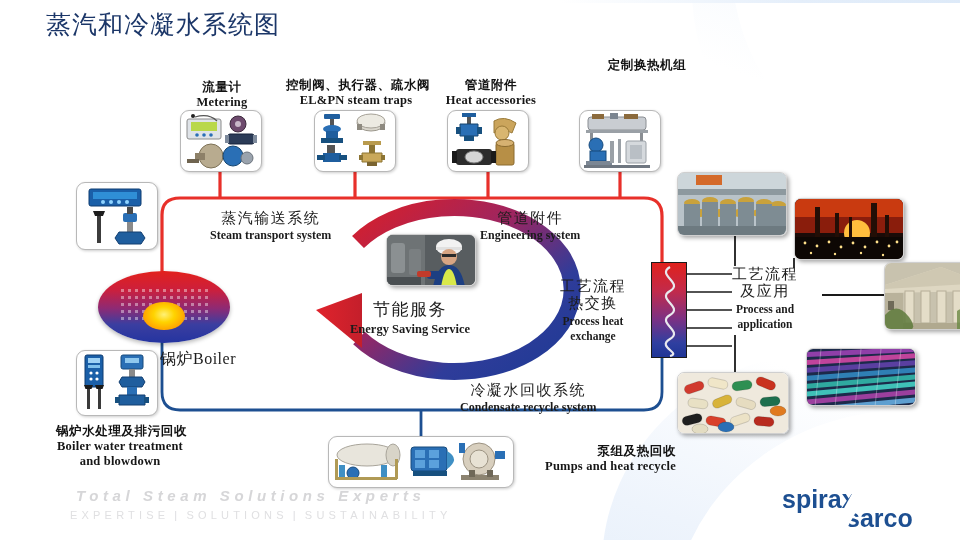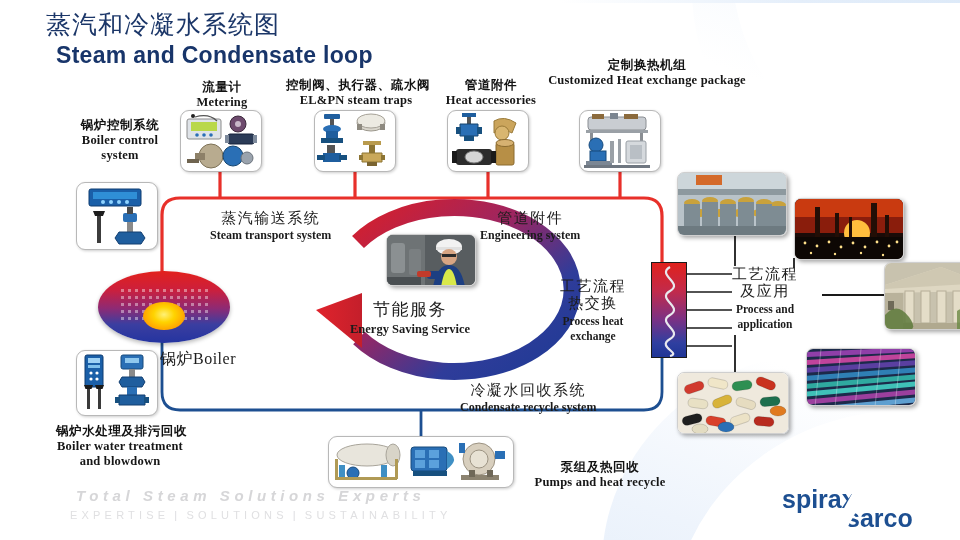--- a/index.html
+++ b/index.html
@@ -144,21 +144,20 @@
 
 <div id="stage">
 
   <div class="bg-swoosh bg-sw-1"></div>
   <div class="bg-swoosh bg-sw-2"></div>
   <div class="bg-swoosh bg-sw-3"></div>
   <div class="bg-swoosh bg-sw-4"></div>
   <div class="bg-swoosh bg-topline"></div>
 
   <div class="title-cn">蒸汽和冷凝水系统图</div>
-  <div class="title-en">Steam and Condensate loop</div>
 
   <svg width="960" height="540" style="position:absolute;left:0;top:0;pointer-events:none">
     <defs>
       <linearGradient id="loopGrad" x1="0%" y1="0%" x2="100%" y2="100%">
         <stop offset="0%" stop-color="#d81f2a"></stop>
         <stop offset="38%" stop-color="#9e2560"></stop>
         <stop offset="70%" stop-color="#2f3c9a"></stop>
         <stop offset="100%" stop-color="#1d3a94"></stop>
       </linearGradient>
       <linearGradient id="arrowGrad" x1="0%" y1="0%" x2="100%" y2="0%">
@@ -203,25 +202,20 @@
   <div class="loop-lbl" style="left:128px; top:350px; text-align:right;">
     <span class="cn" style="font-size:16px;letter-spacing:0.5px">锅炉Boiler</span>
   </div>
 
   <div class="hx" style="left:619px; top:262px; width:36px; height:96px;">
     <svg width="36" height="96" style="position:absolute;left:0;top:0">
       <path d="M 18,4 C 4,12 32,20 18,28 C 4,36 32,44 18,52 C 4,60 32,68 18,76 C 4,84 30,90 18,93" fill="none" stroke="#e9e9ee" stroke-width="2.2"></path>
     </svg>
   </div>
 
-  <div class="lbl" style="left:36px; top:118px; width:104px;">
-    <span class="cn">锅炉控制系统</span>
-    <span class="en">Boiler control</span>
-    <span class="en">system</span>
-  </div>
   <div class="pbox" style="left:44px; top:182px; width:82px; height:68px;">
     <svg width="80" height="66">
       <rect x="12" y="6" width="52" height="17" rx="2" fill="#1a5fa8" stroke="#0f3d70"></rect>
       <rect x="16" y="9" width="44" height="7" fill="#2f8fd6"></rect>
       <circle cx="26" cy="19" r="2" fill="#8fd4ff"></circle>
         <circle cx="34" cy="19" r="2" fill="#8fd4ff"></circle>
       <circle cx="42" cy="19" r="2" fill="#8fd4ff"></circle>
         <circle cx="50" cy="19" r="2" fill="#8fd4ff"></circle>
       <rect x="20" y="30" width="4" height="30" fill="#3c3c3c"></rect>
       <path d="M 16,28 h 12 l -2,5 h -8 z" fill="#1d1d1d"></path>
@@ -304,21 +298,20 @@
       <ellipse cx="57" cy="32" rx="9" ry="3.5" fill="#d6b171" stroke="#8a6a2f"></ellipse>
       <rect x="8" y="38" width="36" height="16" rx="3" fill="#2c2c2c"></rect>
       <ellipse cx="26" cy="46" rx="9" ry="6" fill="#d5d5d5" stroke="#7a7a7a"></ellipse>
       <rect x="4" y="40" width="5" height="12" fill="#1a1a1a"></rect>
         <rect x="43" y="40" width="5" height="12" fill="#1a1a1a"></rect>
     </svg>
   </div>
 
   <div class="lbl" style="left:486px; top:58px; width:258px;">
     <span class="cn">定制换热机组</span>
-    <span class="en">Customized Heat exchange package</span>
   </div>
   <div class="pbox" style="left:547px; top:110px; width:82px; height:62px;">
     <svg width="80" height="60">
       <rect x="8" y="6" width="58" height="13" rx="3" fill="#c9cdd2" stroke="#8a8e93"></rect>
       <rect x="12" y="3" width="12" height="5" fill="#8b6a3c"></rect>
       <rect x="30" y="2" width="8" height="6" fill="#7b8590"></rect>
       <rect x="44" y="3" width="14" height="5" fill="#8b6a3c"></rect>
       <rect x="6" y="19" width="62" height="3" fill="#9aa0a6"></rect>
       <rect x="10" y="22" width="3" height="8" fill="#8a8e93"></rect>
         <rect x="60" y="22" width="3" height="8" fill="#8a8e93"></rect>
@@ -381,21 +374,21 @@
       <rect x="84" y="34" width="34" height="5" fill="#17507f"></rect>
       <circle cx="150" cy="22" r="16" fill="#d8cfbe" stroke="#9c9382"></circle>
       <circle cx="150" cy="22" r="9" fill="#e8e2d4" stroke="#9c9382"></circle>
       <rect x="130" y="6" width="6" height="10" fill="#2a6fb5"></rect>
       <rect x="166" y="14" width="10" height="8" fill="#2a6fb5"></rect>
       <rect x="132" y="38" width="38" height="5" fill="#8c8370"></rect>
       <rect x="140" y="33" width="6" height="7" fill="#6f6858"></rect>
       <rect x="158" y="33" width="6" height="7" fill="#6f6858"></rect>
     </svg>
   </div>
-  <div class="lbl" style="left:492px; top:460px; width:152px;">
+  <div class="lbl" style="left:492px; top:444px; width:152px;text-align:right;">
     <span class="cn">泵组及热回收</span>
     <span class="en">Pumps and heat recycle</span>
   </div>
 
   <div class="loop-lbl" style="left:178px; top:210px;">
     <span class="cn">蒸汽输送系统</span>
     <span class="en">Steam transport  system</span>
   </div>
 
   <div class="loop-lbl" style="left:448px; top:210px;">

